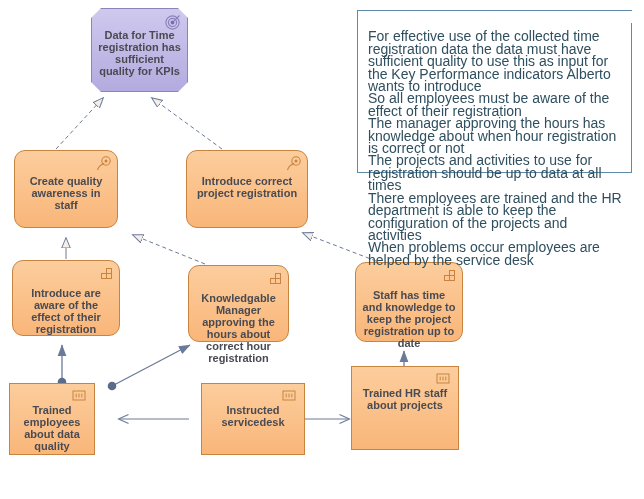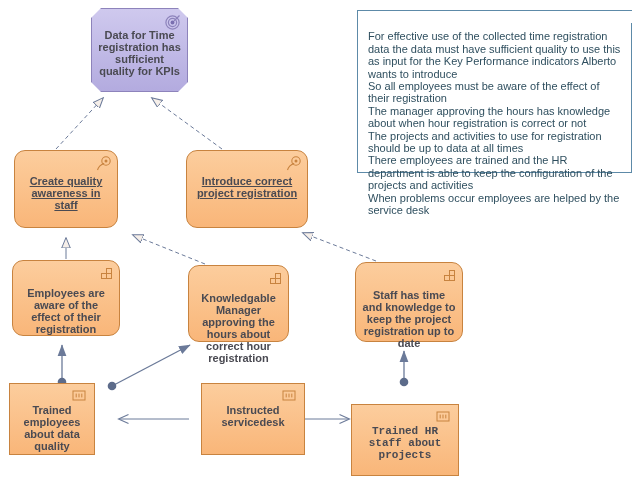--- a/index.html
+++ b/index.html
@@ -47,42 +47,42 @@
     border: 1px solid #8d83bb;
     border-radius: 0;
     clip-path: polygon(10px 0, calc(100% - 10px) 0, 100% 10px, 100% calc(100% - 10px), calc(100% - 10px) 100%, 10px 100%, 0 calc(100% - 10px), 0 10px);
   }
   .node.goal .label { padding-top: 20px; }
   .node.outcome, .node.capability {
     background: linear-gradient(180deg, #fccd9d 0%, #f9b679 100%);
     border: 1px solid #c8833f;
     border-radius: 11px;
   }
-  .node.outcome .label { padding-top: 24px; text-decoration: underline; }
+  .node.outcome .label { padding-top: 24px; }
   .node.capability .label { padding-top: 26px; }
   .node.resource {
     background: linear-gradient(180deg, #fccd9d 0%, #f9b679 100%);
     border: 1px solid #c8833f;
     border-radius: 0;
   }
   .node.resource .label { padding-top: 20px; }
   .icon {
     position: absolute;
     right: 6px;
     top: 5px;
     width: 16px;
     height: 16px;
   }
   .note {
     position: absolute;
     box-sizing: border-box;
     background: #ffffff;
     border: 1px solid #5d8aa8;
     border-right: none;
-    font-size: 11px;
+    font-size: 14px;
     line-height: 12.4px;
     color: #2f4f5f;
     padding: 7px 10px 6px 10px;
     white-space: pre-line;
     font-family: "Liberation Sans", sans-serif;
   }
   .note-body { display: block; }
   .note-fold {
     position: absolute;
     right: 0;
@@ -196,21 +196,21 @@
   </div>
 
   <div class="node capability" style="left:12px; top:260px; width:108px; height:76px;">
     <span class="icon">
       <svg width="16" height="16" viewBox="0 0 16 16">
         <rect x="9.5" y="2.5" width="5" height="5" fill="none" stroke="#c8833f" stroke-width="1"></rect>
         <rect x="4.5" y="7.5" width="5" height="5" fill="none" stroke="#c8833f" stroke-width="1"></rect>
         <rect x="9.5" y="7.5" width="5" height="5" fill="none" stroke="#c8833f" stroke-width="1"></rect>
       </svg>
     </span>
-    <span class="label">Employees are aware of the effect of their registration</span>
+    <span class="label">Introduce are aware of the effect of their registration</span>
   </div>
 
   <div class="node capability" style="left:188px; top:265px; width:101px; height:77px;">
     <span class="icon">
       <svg width="16" height="16" viewBox="0 0 16 16">
         <rect x="9.5" y="2.5" width="5" height="5" fill="none" stroke="#c8833f" stroke-width="1"></rect>
         <rect x="4.5" y="7.5" width="5" height="5" fill="none" stroke="#c8833f" stroke-width="1"></rect>
         <rect x="9.5" y="7.5" width="5" height="5" fill="none" stroke="#c8833f" stroke-width="1"></rect>
       </svg>
     </span>
@@ -245,21 +245,21 @@
       <svg width="18" height="14" viewBox="0 0 18 14">
         <rect x="1" y="2" width="12" height="9" fill="none" stroke="#c8833f" stroke-width="1"></rect>
         <line x1="4.2" y1="4.6" x2="4.2" y2="8.4" stroke="#c8833f" stroke-width="1"></line>
         <line x1="7" y1="4.6" x2="7" y2="8.4" stroke="#c8833f" stroke-width="1"></line>
         <line x1="9.8" y1="4.6" x2="9.8" y2="8.4" stroke="#c8833f" stroke-width="1"></line>
       </svg>
     </span>
     <span class="label">Instructed servicedesk</span>
   </div>
 
-  <div class="node resource" style="left:351px; top:404px; width:108px; height:72px;font-family:Liberation Mono, monospace;">
+  <div class="node resource" style="left:351px; top:366px; width:108px; height:84px;">
     <span class="icon">
       <svg width="18" height="14" viewBox="0 0 18 14">
         <rect x="1" y="2" width="12" height="9" fill="none" stroke="#c8833f" stroke-width="1"></rect>
         <line x1="4.2" y1="4.6" x2="4.2" y2="8.4" stroke="#c8833f" stroke-width="1"></line>
         <line x1="7" y1="4.6" x2="7" y2="8.4" stroke="#c8833f" stroke-width="1"></line>
         <line x1="9.8" y1="4.6" x2="9.8" y2="8.4" stroke="#c8833f" stroke-width="1"></line>
       </svg>
     </span>
     <span class="label">Trained HR staff about projects</span>
   </div>

